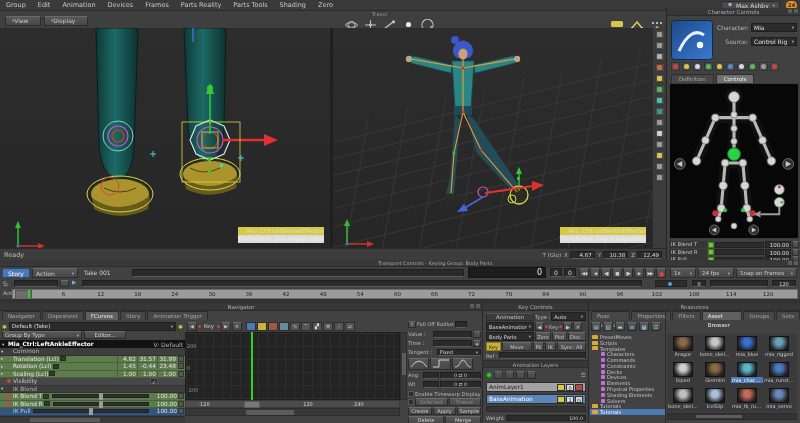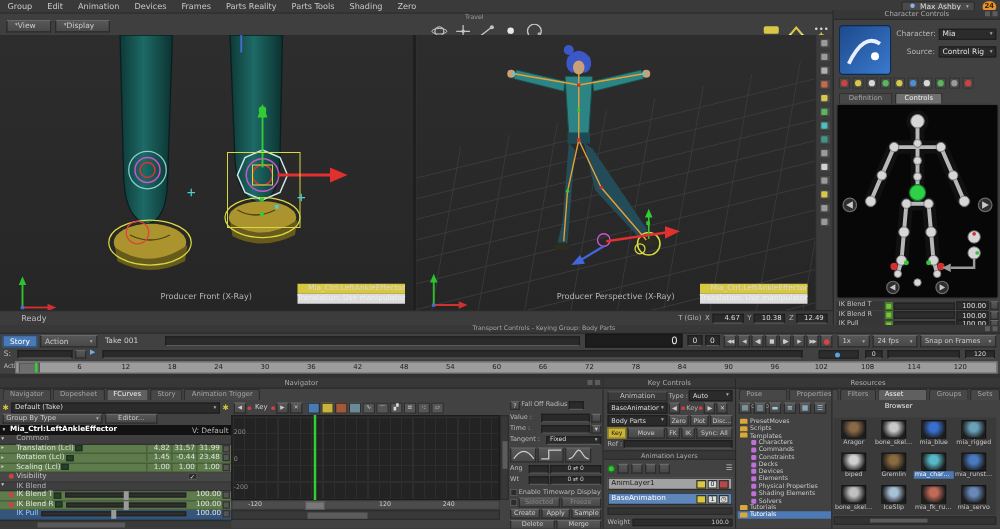--- a/index.html
+++ b/index.html
@@ -49,21 +49,21 @@
 .cc-skel{position:absolute;left:2px;top:75px;width:130px;height:156px;background:#070707;border:1px solid #3a3a3a;border-radius:2px}
 .cc-sliders{position:absolute;left:2px;top:233px;width:130px}
 .cc-srow{display:flex;align-items:center;height:7.5px;gap:1px}
 .cs-label{width:38px;background:#363636;color:#c5c5c5;font-size:5.2px;height:7px;line-height:7px;padding-left:2px}
 .cs-key{width:6px;height:6px;background:#7ac142;border:1px solid #3d7a1e}
 .cs-track{flex:1;height:6px;background:#2c2c2c;border:1px solid #222}
 .cs-val{width:26px;height:7px;background:#2c2c2c;border:1px solid #222;color:#ddd;font-size:5.5px;text-align:right;line-height:6px;padding-right:1px}
 .cs-btn{width:7px;height:7px}
 
 .statusbar{position:absolute;left:0;top:248px;width:666px;height:12px;background:#3c3c3c;border-top:1px solid #2b2b2b;display:flex;align-items:center}
-.status-msg{font-size:6.5px;color:#bdbdbd;padding-left:17px}
+.status-msg{font-size:6.5px;color:#bdbdbd;padding-left:4px}
 .coords{position:absolute;right:4px;display:flex;align-items:center;gap:3px}
 .c-label{font-size:5.5px;color:#b5b5b5}
 .axis{display:flex;align-items:center;gap:2px}
 .ax-name{font-size:5.5px;color:#b5b5b5}
 .ax-val{width:25px;height:8px;font-size:5.5px;text-align:right;line-height:7px;padding-right:2px}
 
 .transport{position:absolute;left:0;top:260px;width:800px;height:39px;background:#414141}
 .t-title{position:absolute;left:0;top:0;width:800px;height:7px;background:#383838;border-bottom:1px solid #2d2d2d}
 .t-title span{position:absolute;left:378px;top:0;font-size:5px;color:#a5a5a5;line-height:7px}
 .t-row1{position:absolute;left:0;top:7px;width:800px;height:12px}
@@ -323,21 +323,20 @@
         <rect x="220" y="136" width="3" height="3" fill="#4ad0d0"></rect>
       <line x1="193" y1="0" x2="193" y2="14" stroke="#4a6ad0" stroke-width="1.5"></line>
       <g>
           <line x1="18" y1="218" x2="18" y2="198" stroke="#2fc22f" stroke-width="1.5"></line>
           <polygon points="15,200 21,200 18,193" fill="#2fc22f"></polygon>
           <line x1="18" y1="218" x2="40" y2="218" stroke="#d03030" stroke-width="1.5"></line>
           <polygon points="38,215 38,221 45,218" fill="#d03030"></polygon>
           <circle cx="18" cy="218" r="1.6" fill="#4a6ad0"></circle>
         </g>
     </svg>
-    <div class="vp-label">Producer Front (X-Ray)</div>
     <div class="vp-overlay">
       <div class="l1">Mia_Ctrl:LeftAnkleEffector</div>
       <div class="l2">Translation: Use manipulator</div>
     </div>
   </div>
   <div class="vdiv"></div>
 
   <div class="vp vp-persp">
     <svg width="319" height="220" viewBox="0 0 319 220">
       <g stroke="#3c3c3c" stroke-width="0.7" fill="none" transform="translate(160,120) rotate(-14)">
@@ -380,21 +379,20 @@
       <polygon points="131,176 135,183 124,184" fill="#4466dd"></polygon>
       <rect x="184" y="149" width="3" height="3" fill="#35c535"></rect>
       <g>
           <line x1="14" y1="216" x2="14" y2="196" stroke="#2fc22f" stroke-width="1.5"></line>
           <polygon points="11,198 17,198 14,191" fill="#2fc22f"></polygon>
           <line x1="14" y1="216" x2="36" y2="216" stroke="#d03030" stroke-width="1.5"></line>
           <polygon points="34,213 34,219 41,216" fill="#d03030"></polygon>
           <circle cx="14" cy="216" r="1.6" fill="#4a6ad0"></circle>
         </g>
     </svg>
-    <div class="vp-label">Producer Perspective (X-Ray)</div>
     <div class="vp-overlay">
       <div class="l1">Mia_Ctrl:LeftAnkleEffector</div>
       <div class="l2">Translation: Use manipulator</div>
     </div>
   </div>
 
   <div class="sidestrip">
 
   <span class="vicon" style="--c: #9a9a9a;">
         <i></i>

